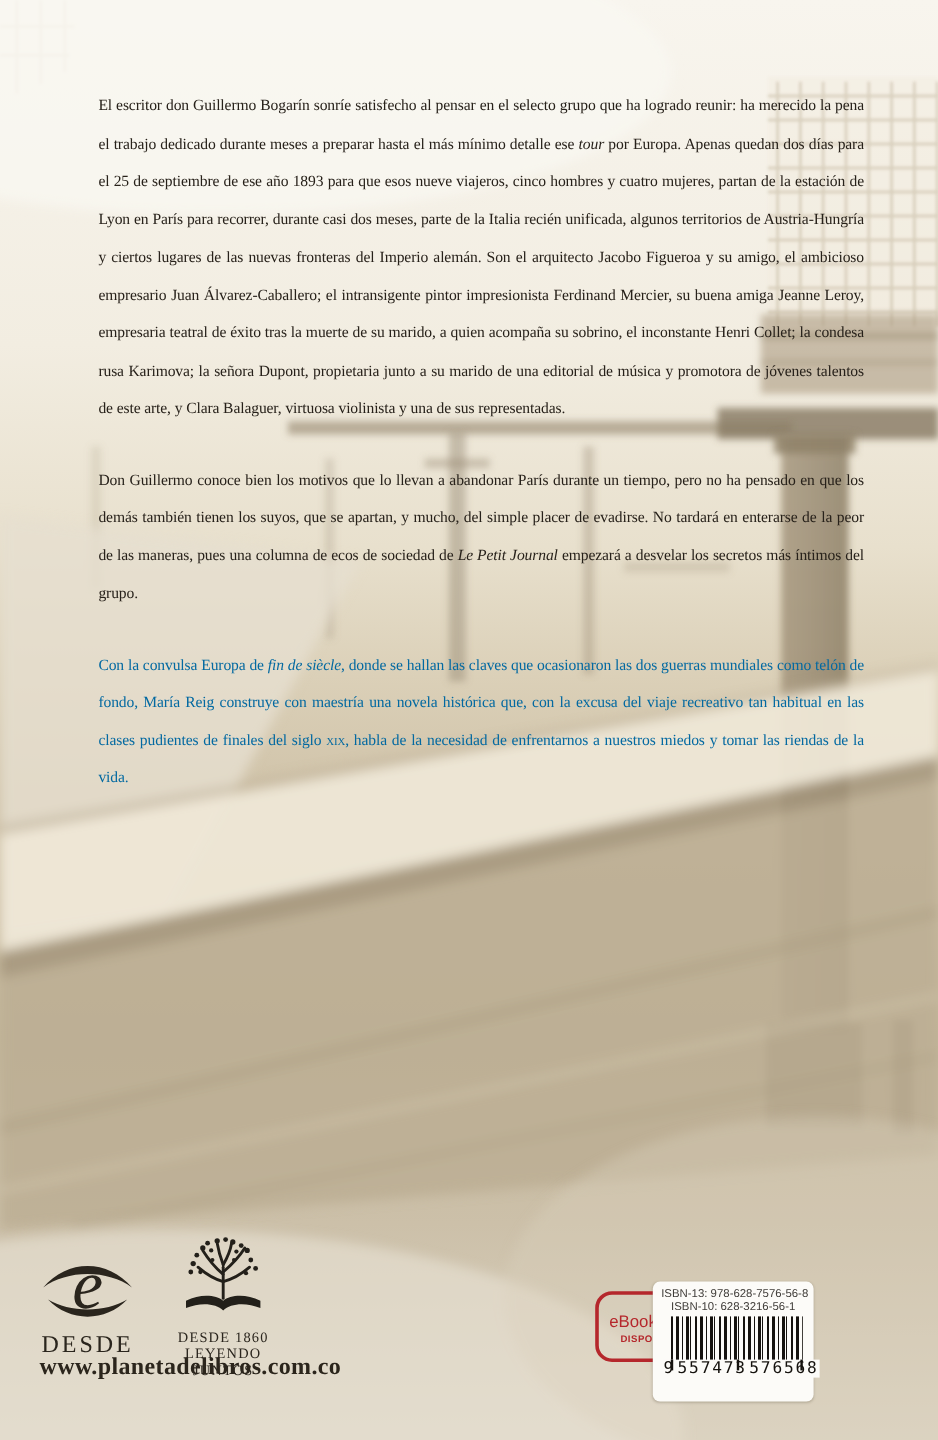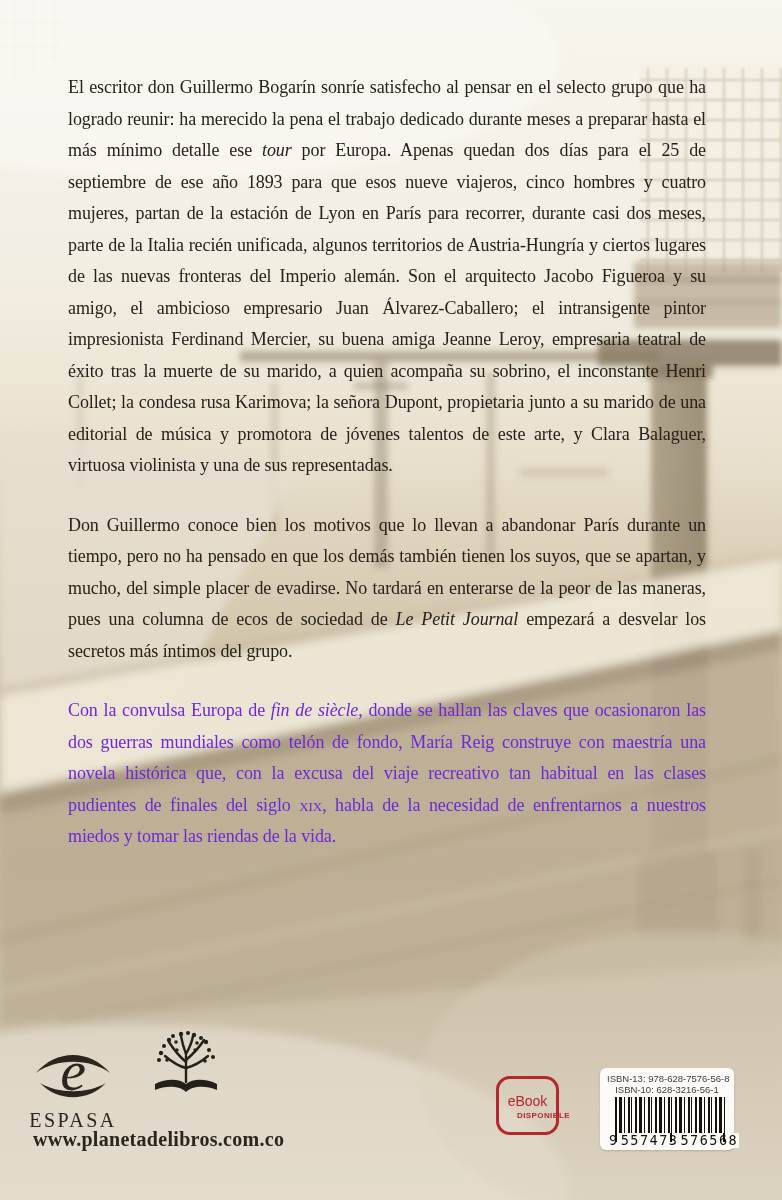--- a/index.html
+++ b/index.html
@@ -7,51 +7,51 @@
   body{
     width:782px;height:1200px;position:relative;overflow:hidden;
     font-family:"Liberation Serif","DejaVu Serif",serif;
     background:#e7e0d0;
   }
   .cover{position:absolute;inset:0;width:782px;height:1200px;overflow:hidden;}
   .bg{position:absolute;top:0;left:0;width:782px;height:1200px;display:block;}
 
   
   .text-block{
-    position:absolute;left:68px;top:72px;width:638px;
+    position:absolute;left:82px;top:72px;width:638px;
     text-align:justify;
-    font-size:18px;line-height:31.5px;letter-spacing:-0.1px;
+    font-size:13px;line-height:31.5px;letter-spacing:-0.1px;
     color:#27211a;
   }
   .text-block p{margin:0 0 28px 0;padding:0;}
   .text-block p:last-child{margin-bottom:0;}
   .text-block i{font-style:italic;}
   .sc{font-variant:small-caps;}
-  p.review{color:#6d28d9;}
+  p.review{color:#0369a1;}
 
   
   .espasa{position:absolute;left:26px;top:1046px;width:94px;text-align:center;color:#2a251d;}
   .espasa-name{font-size:20px;letter-spacing:2.5px;margin-top:1px;}
   .planeta{position:absolute;left:128px;top:1030px;width:116px;text-align:center;color:#2a251d;}
   .planeta-tagline{font-size:12px;line-height:14px;letter-spacing:1px;margin-top:2px;}
   .website{
     position:absolute;left:33px;top:1128px;
     font-size:20px;font-weight:bold;letter-spacing:0.3px;color:#2b251c;
   }
   .ebook-badge{
     position:absolute;left:496px;top:1076px;width:57px;height:53px;
     border:3px solid #b5272c;border-radius:14px;
     display:flex;flex-direction:column;align-items:center;justify-content:center;
     color:#b5272c;font-family:"Liberation Sans","DejaVu Sans",sans-serif;
     background:rgba(255,255,255,0.06);
   }
   .ebook-title{font-size:14px;line-height:20px;}
   .ebook-sub{font-size:8px;font-weight:bold;letter-spacing:0.4px;line-height:10px;padding-left:32px;}
   .barcode-label{
-    position:absolute;left:600px;top:1068px;width:134px;height:82px;box-sizing:border-box;
+    position:absolute;left:544px;top:1068px;width:134px;height:100px;box-sizing:border-box;
     background:#fcfbf8;border-radius:6px;padding:5px 7px 4px 7px;
     font-family:"Liberation Sans","DejaVu Sans",sans-serif;
     box-shadow:0 1px 2px rgba(80,70,50,0.25);
   }
   .isbn-line{font-size:9.5px;line-height:11px;color:#3f3c38;text-align:center;white-space:nowrap;}
   .bars{
     position:relative;margin:2px 2px 0 8px;height:36px;
     background:repeating-linear-gradient(90deg,
       #15120e 0 2px, transparent 2px 4px,
       #15120e 4px 7px, transparent 7px 9px,
@@ -181,21 +181,21 @@
     <p><span>Don Guillermo conoce bien los motivos que lo llevan a abandonar París durante un tiempo, pero no ha pensado en que los demás también tienen los suyos, que se apartan, y mucho, del simple placer de evadirse. No tardará en enterarse de la peor de las maneras, pues una columna de ecos de sociedad de </span><i>Le Petit Journal</i><span> empezará a desvelar los secretos más íntimos del grupo.</span></p>
     <p class="review"><span>Con la convulsa Europa de </span><i>fin de siècle</i><span>, donde se hallan las claves que ocasionaron las dos guerras mundiales como telón de fondo, María Reig construye con maestría una novela histórica que, con la excusa del viaje recreativo tan habitual en las clases pudientes de finales del siglo </span><span class="sc">xix</span><span>, habla de la necesidad de enfrentarnos a nuestros miedos y tomar las riendas de la vida.</span></p>
   </div>
 
   <div class="espasa">
     <svg width="88" height="58" viewBox="0 0 88 58" aria-hidden="true">
       <path d="M7,27 C27,3 61,3 81,27 C61,12 27,12 7,27 Z" fill="#2a251d"></path>
       <path d="M11,37 C29,56 59,56 77,37 C59,48 29,48 11,37 Z" fill="#2a251d"></path>
       <text x="44" y="44" text-anchor="middle" font-family="Liberation Serif, DejaVu Serif, serif" font-style="italic" font-size="58" fill="#2a251d">e</text>
     </svg>
-    <div class="espasa-name">ESPASA</div>
+    <div class="espasa-name">DESDE</div>
   </div>
 
   <div class="planeta">
     <svg width="78" height="70" viewBox="0 0 78 70" aria-hidden="true">
       <g stroke="#23201a" stroke-width="2.4" fill="none" stroke-linecap="round">
         <path d="M39,52 C39,42 39,34 39,26"></path>
         <path d="M39,32 C32,26 27,20 22,12"></path>
         <path d="M39,30 C46,24 52,18 57,10"></path>
         <path d="M39,24 C36,16 35,12 34,6"></path>
         <path d="M39,24 C43,17 45,12 46,6"></path>
@@ -217,20 +217,24 @@
           <circle cx="66" cy="27" r="2"></circle>
         <circle cx="29" cy="12" r="1.8"></circle>
           <circle cx="50" cy="13" r="1.8"></circle>
           <circle cx="20" cy="30" r="1.8"></circle>
         <circle cx="58" cy="31" r="1.8"></circle>
           <circle cx="30" cy="20" r="1.7"></circle>
           <circle cx="48" cy="20" r="1.7"></circle>
       </g>
       <path d="M8,54 C20,48 33,49 39,54 C45,49 58,48 70,54 L70,60 C58,55 45,56 39,62 C33,56 20,55 8,60 Z" fill="#23201a"></path>
     </svg>
+    <div class="planeta-tagline">
+      <div>DESDE 1860</div>
+      <div>LEYENDO JUNTOS</div>
+    </div>
   </div>
 
   <div class="website">www.planetadelibros.com.co</div>
 
   <div class="ebook-badge">
     <div class="ebook-title">eBook</div>
     <div class="ebook-sub">DISPONIBLE</div>
   </div>
 
   <div class="barcode-label">

